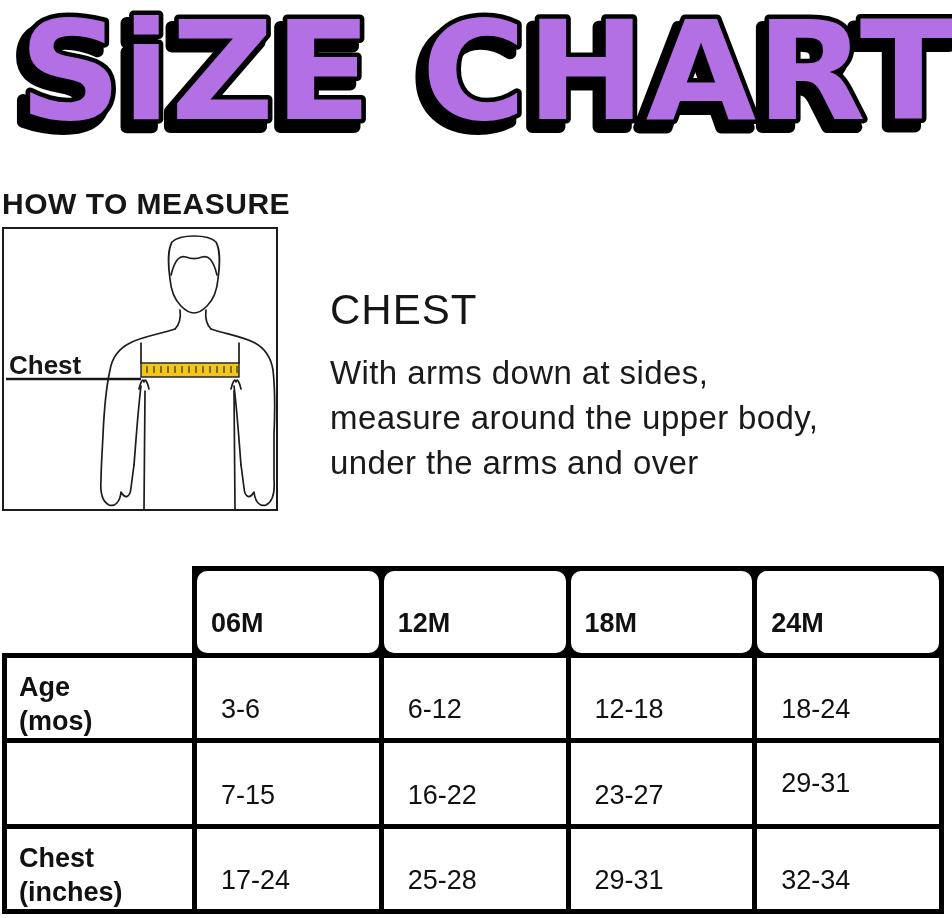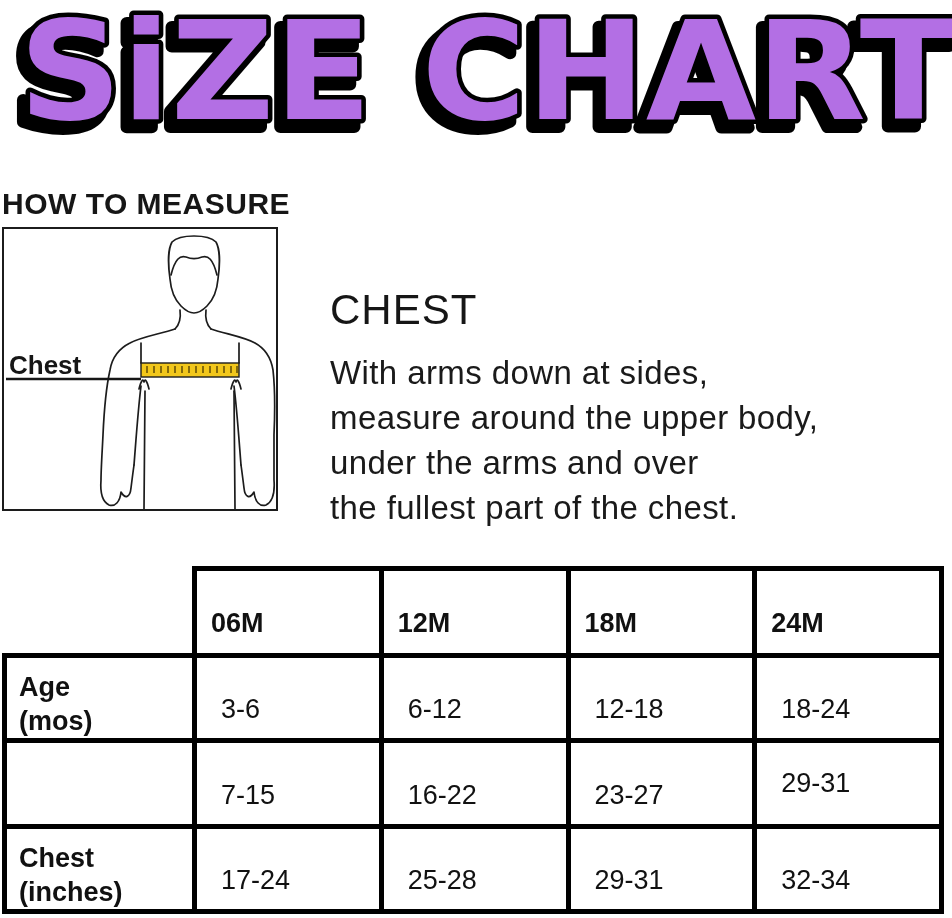--- a/index.html
+++ b/index.html
@@ -66,21 +66,21 @@
     border: 5px solid #000000;
     display: grid;
     grid-template-columns: 185px repeat(4, 1fr);
     grid-template-rows: repeat(3, 1fr);
     gap: 5px;
   }
   .cell { background: #ffffff; }
   .col-header {
     display: flex; align-items: flex-end;
     padding: 0 0 14px 14px;
-    font-size: 27px; font-weight: 700;
+    font-size: 27px; font-weight: 700; border-radius: 10px;
   }
   .row-label {
     padding: 12px 0 0 12px;
     font-size: 27px; font-weight: 700; line-height: 34px;
   }
   .row-label span { display: block; }
   .value-cell {
     display: flex; align-items: flex-end;
     padding: 0 0 13px 24px;
     font-size: 27px; font-weight: 400;
@@ -134,21 +134,20 @@
       <path d="M2 150 L137 150" stroke="#161616" stroke-width="2.4"></path>
       <text class="chest-label-text" x="5" y="145">Chest</text>
     </svg>
   </div>
 
   <div class="instruction">
     <div class="instruction-heading">CHEST</div>
     <div class="instruction-line">With arms down at sides,</div>
     <div class="instruction-line">measure around the upper body,</div>
     <div class="instruction-line">under the arms and over</div>
-    <div class="instruction-line">the fullest part of the chest.</div>
   </div>
 
   <div class="table-header">
     <div class="cell col-header">06M</div>
     <div class="cell col-header">12M</div>
     <div class="cell col-header">18M</div>
     <div class="cell col-header">24M</div>
   </div>
 
   <div class="table-body">

